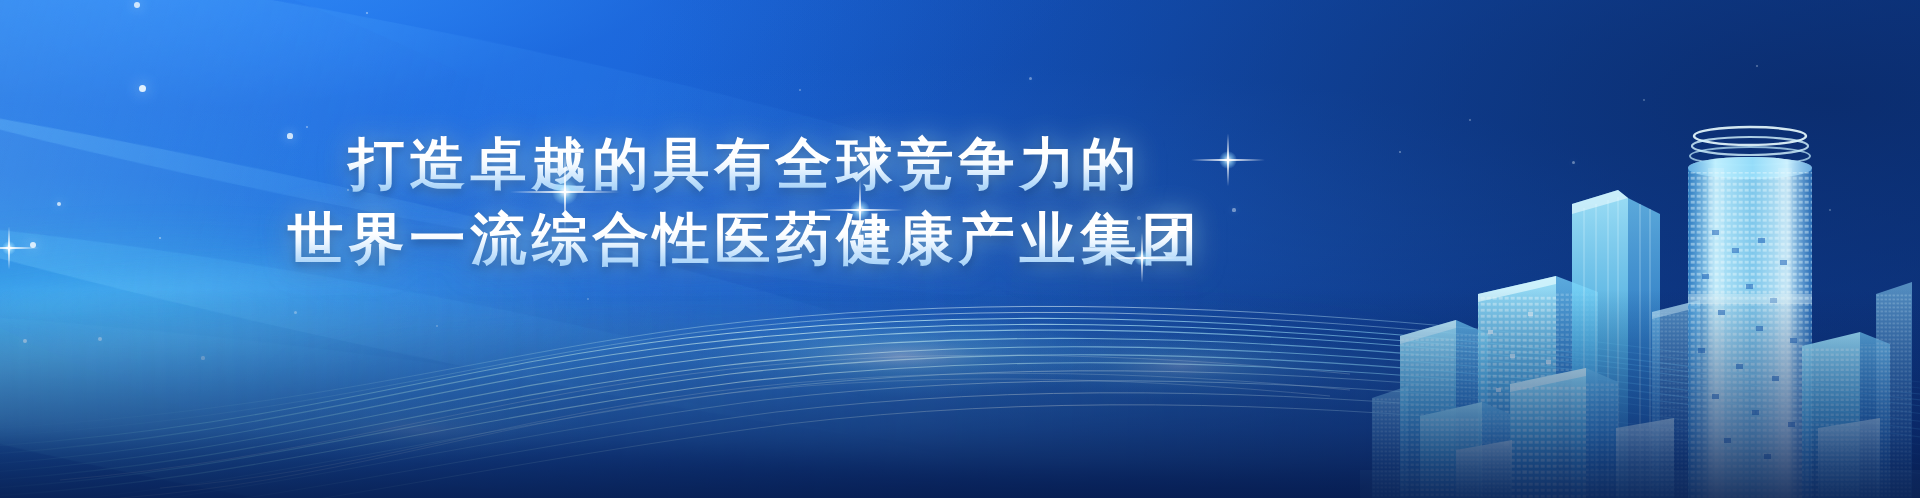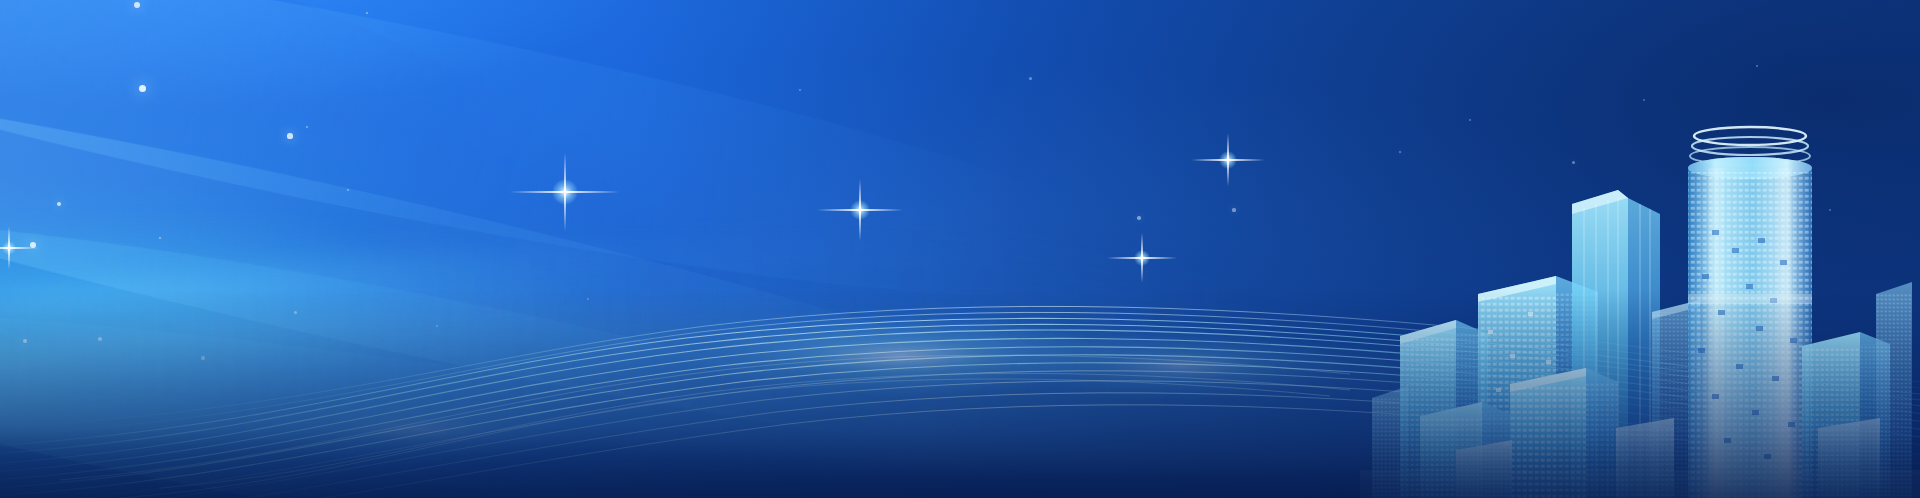--- a/index.html
+++ b/index.html
@@ -395,20 +395,22 @@
         <rect x="458" y="330" width="62" height="70" fill="url(#winGrid2)" opacity=".55"></rect>
       </g>
 
       <rect x="0" y="372" width="560" height="28" fill="#9fe6ff" opacity=".14"></rect>
     </svg>
   </div>
 
   <div class="bg-layer bg-botdark"></div>
 
   <div class="headline">
+    <div class="hl-line">打造卓越的具有全球竞争力的</div>
+    <div class="hl-line">世界一流综合性医药健康产业集团</div>
   </div>
 
   <div id="flares">
       <span class="flare" style="left: 510px; top: 137px; width: 110px; height: 110px;">
         <b style="width: 26px; height: 26px;"></b>
         <i class="h" style="width: 110px;"></i>
         <i class="v" style="height: 79.2px;"></i>
       </span>
       <span class="flare" style="left: 817px; top: 167px; width: 86px; height: 86px;">
         <b style="width: 20px; height: 20px;"></b>

